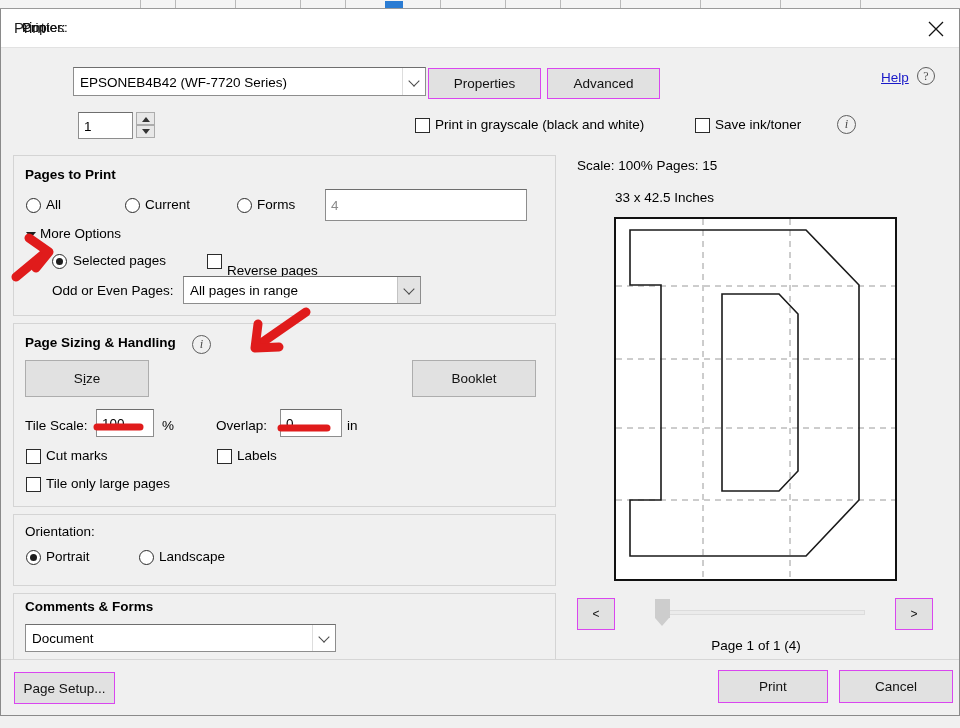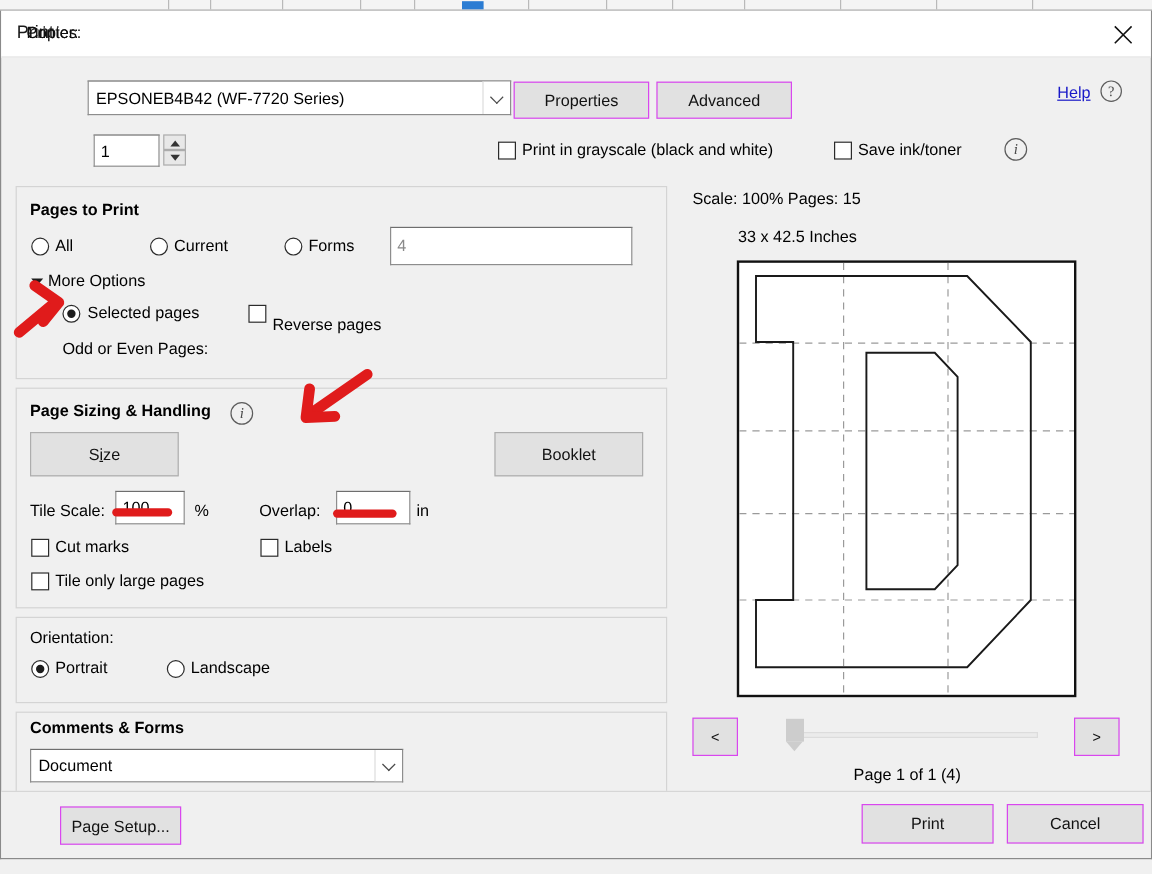--- a/index.html
+++ b/index.html
@@ -248,21 +248,21 @@
   }
   #pagecount-text {
     position: absolute; left: 0; top: 483px; width: 386px; text-align: center;
   }
 
   
   .bottombar {
     position: absolute; left: 0; bottom: 0; width: 958px; height: 56px;
     border-top: 1px solid #d6d6d6; background: #f0f0f0;
   }
-  #btn-pagesetup { left: 13px; top: 12px; width: 101px; height: 32px; margin-left: 36px; }
+  #btn-pagesetup { left: 13px; top: 12px; width: 101px; height: 32px; }
   #btn-print     { left: 717px; top: 10px; width: 110px; height: 33px; }
   #btn-cancel    { left: 838px; top: 10px; width: 114px; height: 33px; }
   .bottombar .btn { position: absolute; }
 
   
   #annotations {
     position: absolute; left: 0; top: 0; width: 960px; height: 728px;
     pointer-events: none;
   }
 </style>
@@ -341,20 +341,26 @@
     </div>
     <div class="disclosure">
       <span class="tri"></span>
       <span class="dlbl">More Options</span>
     </div>
     <div class="radio on" id="r-sel"></div>
     <div class="radiolbl" id="r-sel-l">Selected pages</div>
     <div class="cbx" id="cb-rev"></div>
     <div class="cbxlbl" id="cb-rev-l">Reverse pages</div>
     <div id="lbl-oddeven">Odd or Even Pages:</div>
+    <div class="combo" id="oddeven-combo">
+      <div class="val">All pages in range</div>
+      <div class="arrowbox gray">
+          <span class="chev"></span>
+        </div>
+    </div>
 
     <div class="group" id="grp-sizing"></div>
     <div class="grouphdr" id="hdr-sizing">Page Sizing &amp; Handling</div>
     <div class="icon-circ" id="info-sizing">i</div>
 
     <div class="sizebtn" id="sb-size">
         <span>S<span class="u">i</span>ze</span>
       </div>
     <div class="sizebtn" id="sb-booklet">Booklet</div>
 

